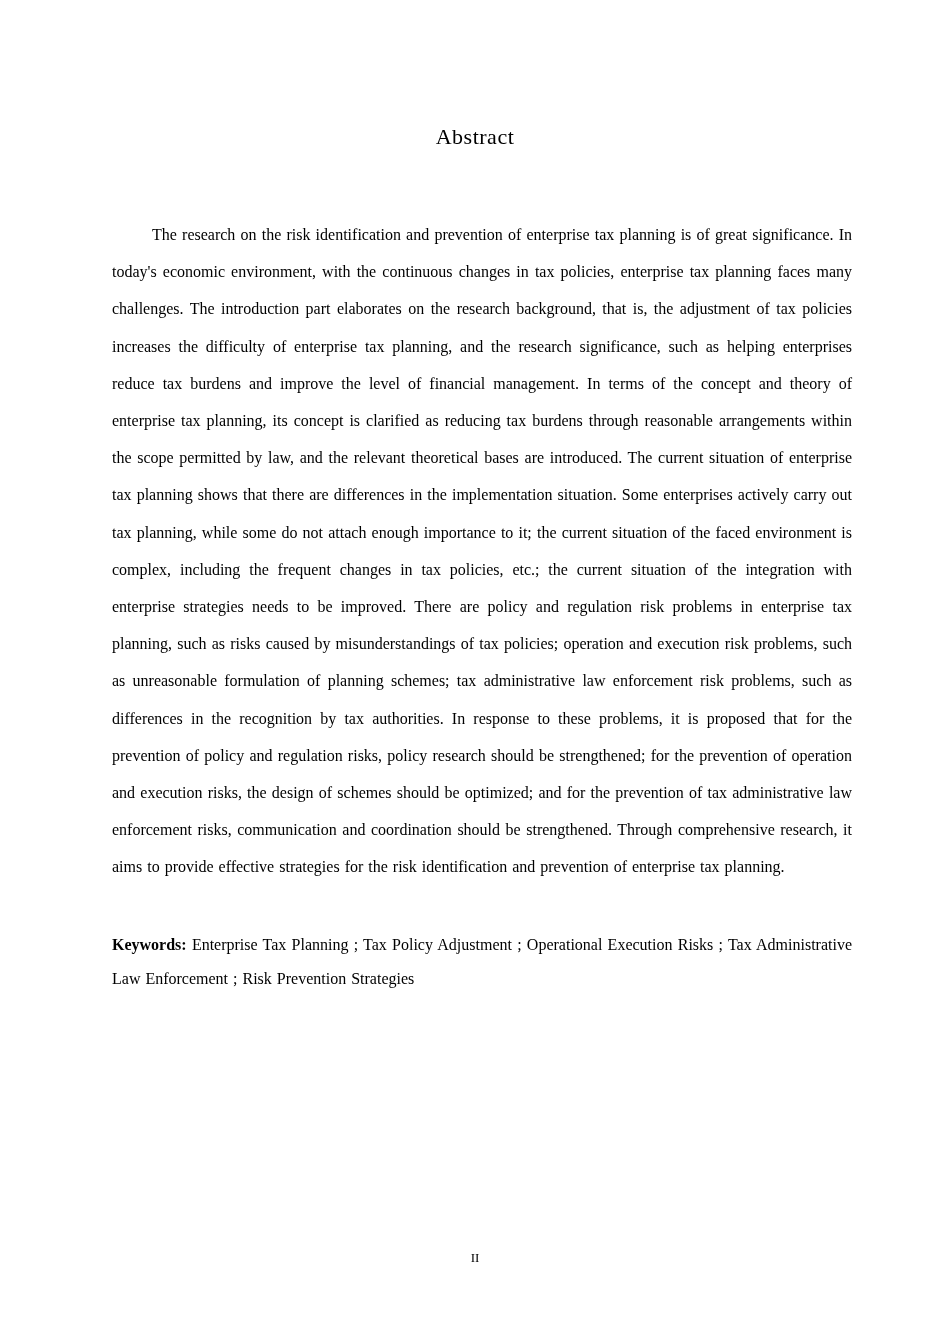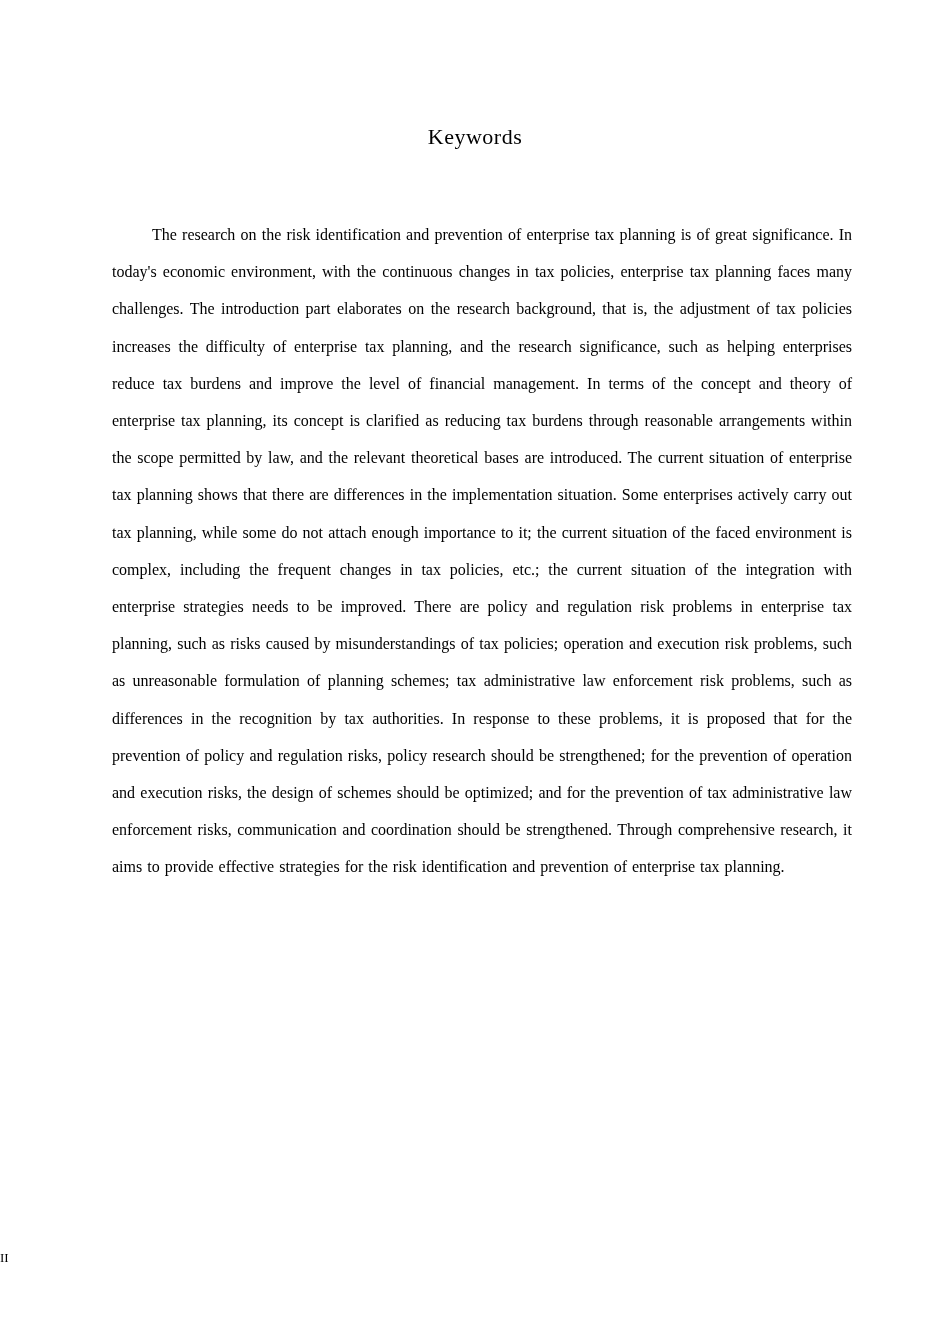--- a/index.html
+++ b/index.html
@@ -44,28 +44,30 @@
     word-spacing: 1px;
   }
   .keywords .kw-label {
     font-weight: bold;
   }
   .page-number {
     position: absolute;
     bottom: 78px;
     left: 0;
     right: 0;
+    text-align: center;
     font-size: 13px;
   }
 </style>
 </head>
 <body>
 
 <div class="page">
 
-  <h1 class="title">Keywords</h1>
+  <h1 class="title">Abstract</h1>
 
   <p class="body-text">The research on the risk identification and prevention of enterprise tax planning is of great significance. In today's economic environment, with the continuous changes in tax policies, enterprise tax planning faces many challenges. The introduction part elaborates on the research background, that is, the adjustment of tax policies increases the difficulty of enterprise tax planning, and the research significance, such as helping enterprises reduce tax burdens and improve the level of financial management. In terms of the concept and theory of enterprise tax planning, its concept is clarified as reducing tax burdens through reasonable arrangements within the scope permitted by law, and the relevant theoretical bases are introduced. The current situation of enterprise tax planning shows that there are differences in the implementation situation. Some enterprises actively carry out tax planning, while some do not attach enough importance to it; the current situation of the faced environment is complex, including the frequent changes in tax policies, etc.; the current situation of the integration with enterprise strategies needs to be improved. There are policy and regulation risk problems in enterprise tax planning, such as risks caused by misunderstandings of tax policies; operation and execution risk problems, such as unreasonable formulation of planning schemes; tax administrative law enforcement risk problems, such as differences in the recognition by tax authorities. In response to these problems, it is proposed that for the prevention of policy and regulation risks, policy research should be strengthened; for the prevention of operation and execution risks, the design of schemes should be optimized; and for the prevention of tax administrative law enforcement risks, communication and coordination should be strengthened. Through comprehensive research, it aims to provide effective strategies for the risk identification and prevention of enterprise tax planning.</p>
 
+  <p class="keywords"><span class="kw-label">Keywords:</span><span> Enterprise Tax Planning ; Tax Policy Adjustment ; Operational Execution Risks ; Tax Administrative Law Enforcement ; Risk Prevention Strategies</span></p>
 
   <div class="page-number">II</div>
 
 </div>
 
 </body></html>

